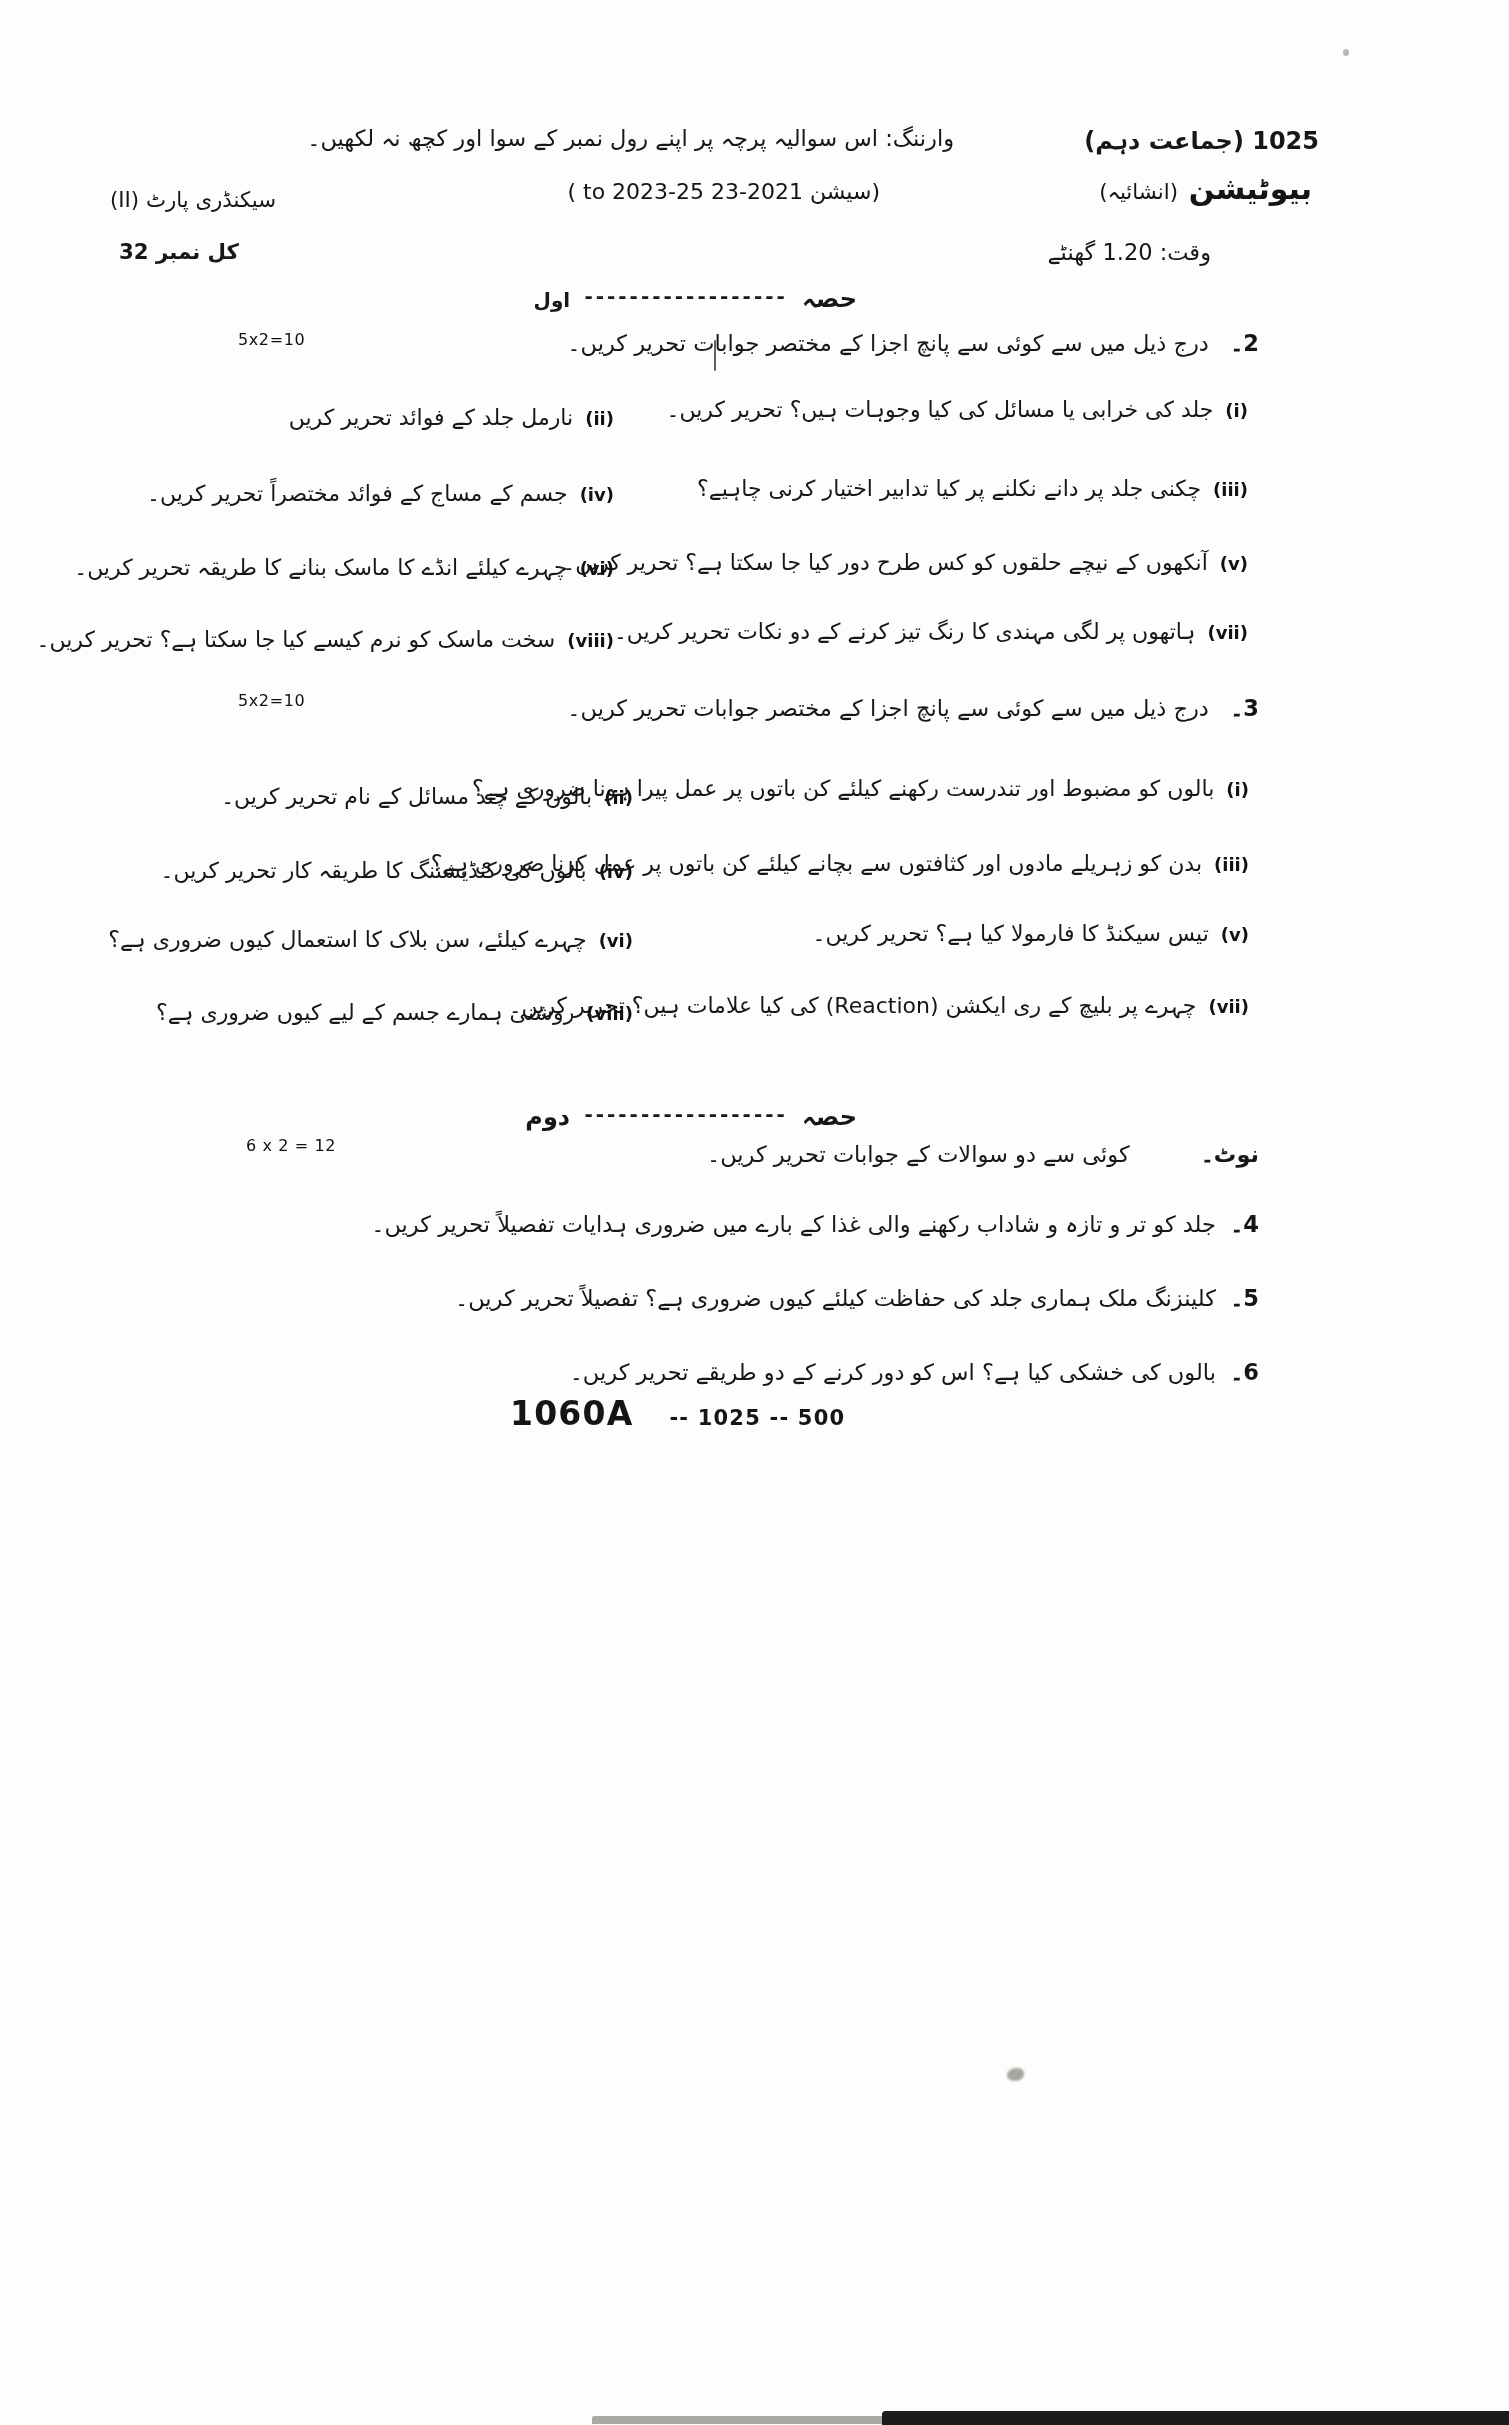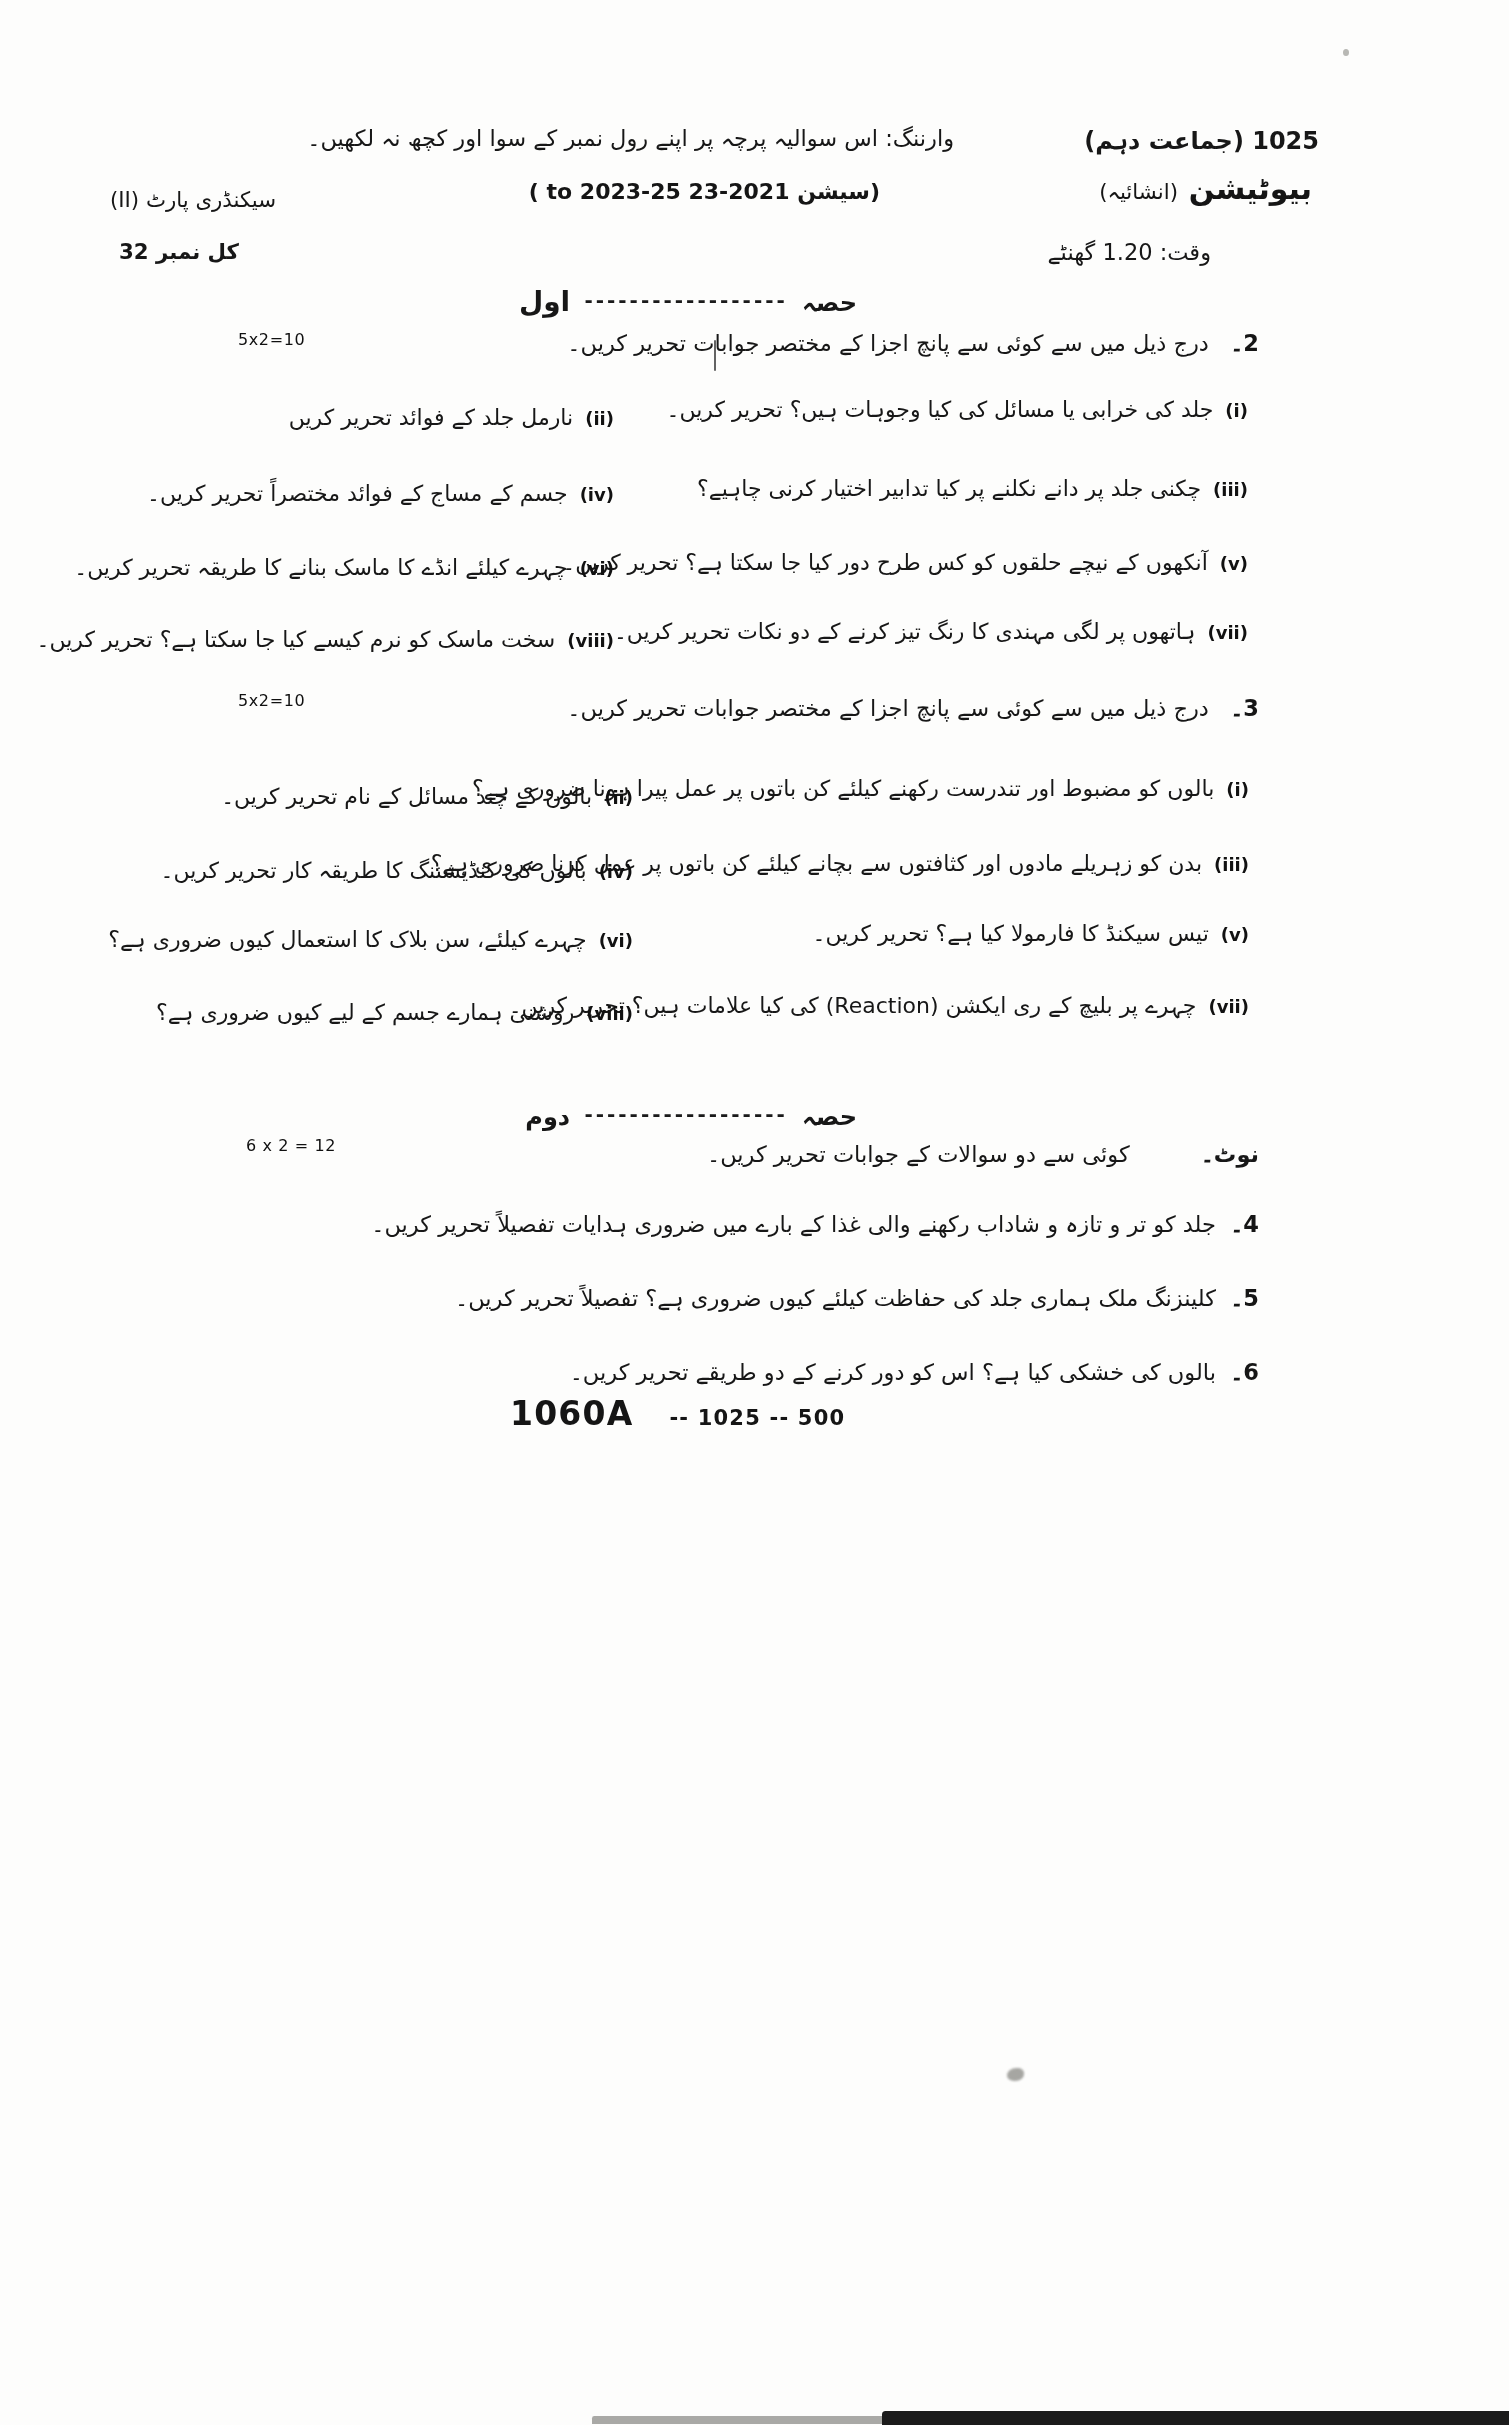--- a/index.html
+++ b/index.html
@@ -16,21 +16,21 @@
   .urdu{font-size:22px;line-height:1.45;color:#171717;}
   .row{display:flex;align-items:baseline;}
   .row.rtl{flex-direction:row;}
   .bold{font-weight:700;}
   .marker{font-weight:700;font-size:18px;color:#111;}
   .qnum{font-weight:700;font-size:22.5px;}
   .marks{font-weight:400;font-size:16px;letter-spacing:0.6px;color:#101010;}
   .dashes{font-weight:700;letter-spacing:3px;font-size:20px;color:#1a1a1a;transform:translateY(-3.6px);}
   .subject-main{font-size:30px;font-weight:700;}
   .subject-sub{font-size:21.3px;}
-  .session{font-weight:700;font-size:22px;}
+  .session{font-weight:400;font-size:22px;}
   .footer-code{font-size:33px;font-weight:700;letter-spacing:1.2px;}
   .footer-rest{font-size:21px;font-weight:700;letter-spacing:1.2px;}
   .gap24{gap:14.2px;}.gap36{gap:21.3px;}.gap20{gap:12px;}.gap120{gap:71px;}.gap18{gap:10.7px;}
   
   .smudge{
     position:absolute;left:1007px;top:2068px;width:16.6px;height:13px;
     background:#8a8a85;border-radius:60% 40% 55% 45%;
     filter:blur(1.2px);opacity:.75;
   }
   .tick{
@@ -68,21 +68,21 @@
 
   <div class="abs rtl urdu" style="top:185px;right:1234px;font-size:21.3px;">سیکنڈری پارٹ (II)</div>
 
   <div class="abs rtl urdu bold" style="top:237px;right:1271px;font-size:21.3px;">کل نمبر 32</div>
 
   <div class="abs rtl urdu" style="top:236px;right:299px;font-size:22.5px;">وقت: 1.20 گھنٹے</div>
 
   <div class="abs rtl row gap24" style="top:282px;right:653px;">
     <span class="urdu bold" style="font-size:24px;">حصہ</span>
     <span class="dashes">------------------</span>
-    <span class="urdu bold" style="font-size:28px;text-align:right;">اول</span>
+    <span class="urdu bold" style="font-size:20px;text-align:right;">اول</span>
   </div>
 
   <div class="abs rtl row gap36" style="top:327px;right:251px;">
     <span class="qnum">2۔</span>
     <span class="urdu" style="font-size:22.5px;">درج ذیل میں سے کوئی سے پانچ اجزا کے مختصر جوابات تحریر کریں۔</span>
   </div>
   <div class="abs marks" style="top:330px;left:238px;">5x2=10</div>
 
   <div class="abs rtl row gap20" style="top:394px;right:262px;">
     <span class="marker">(i)</span>

